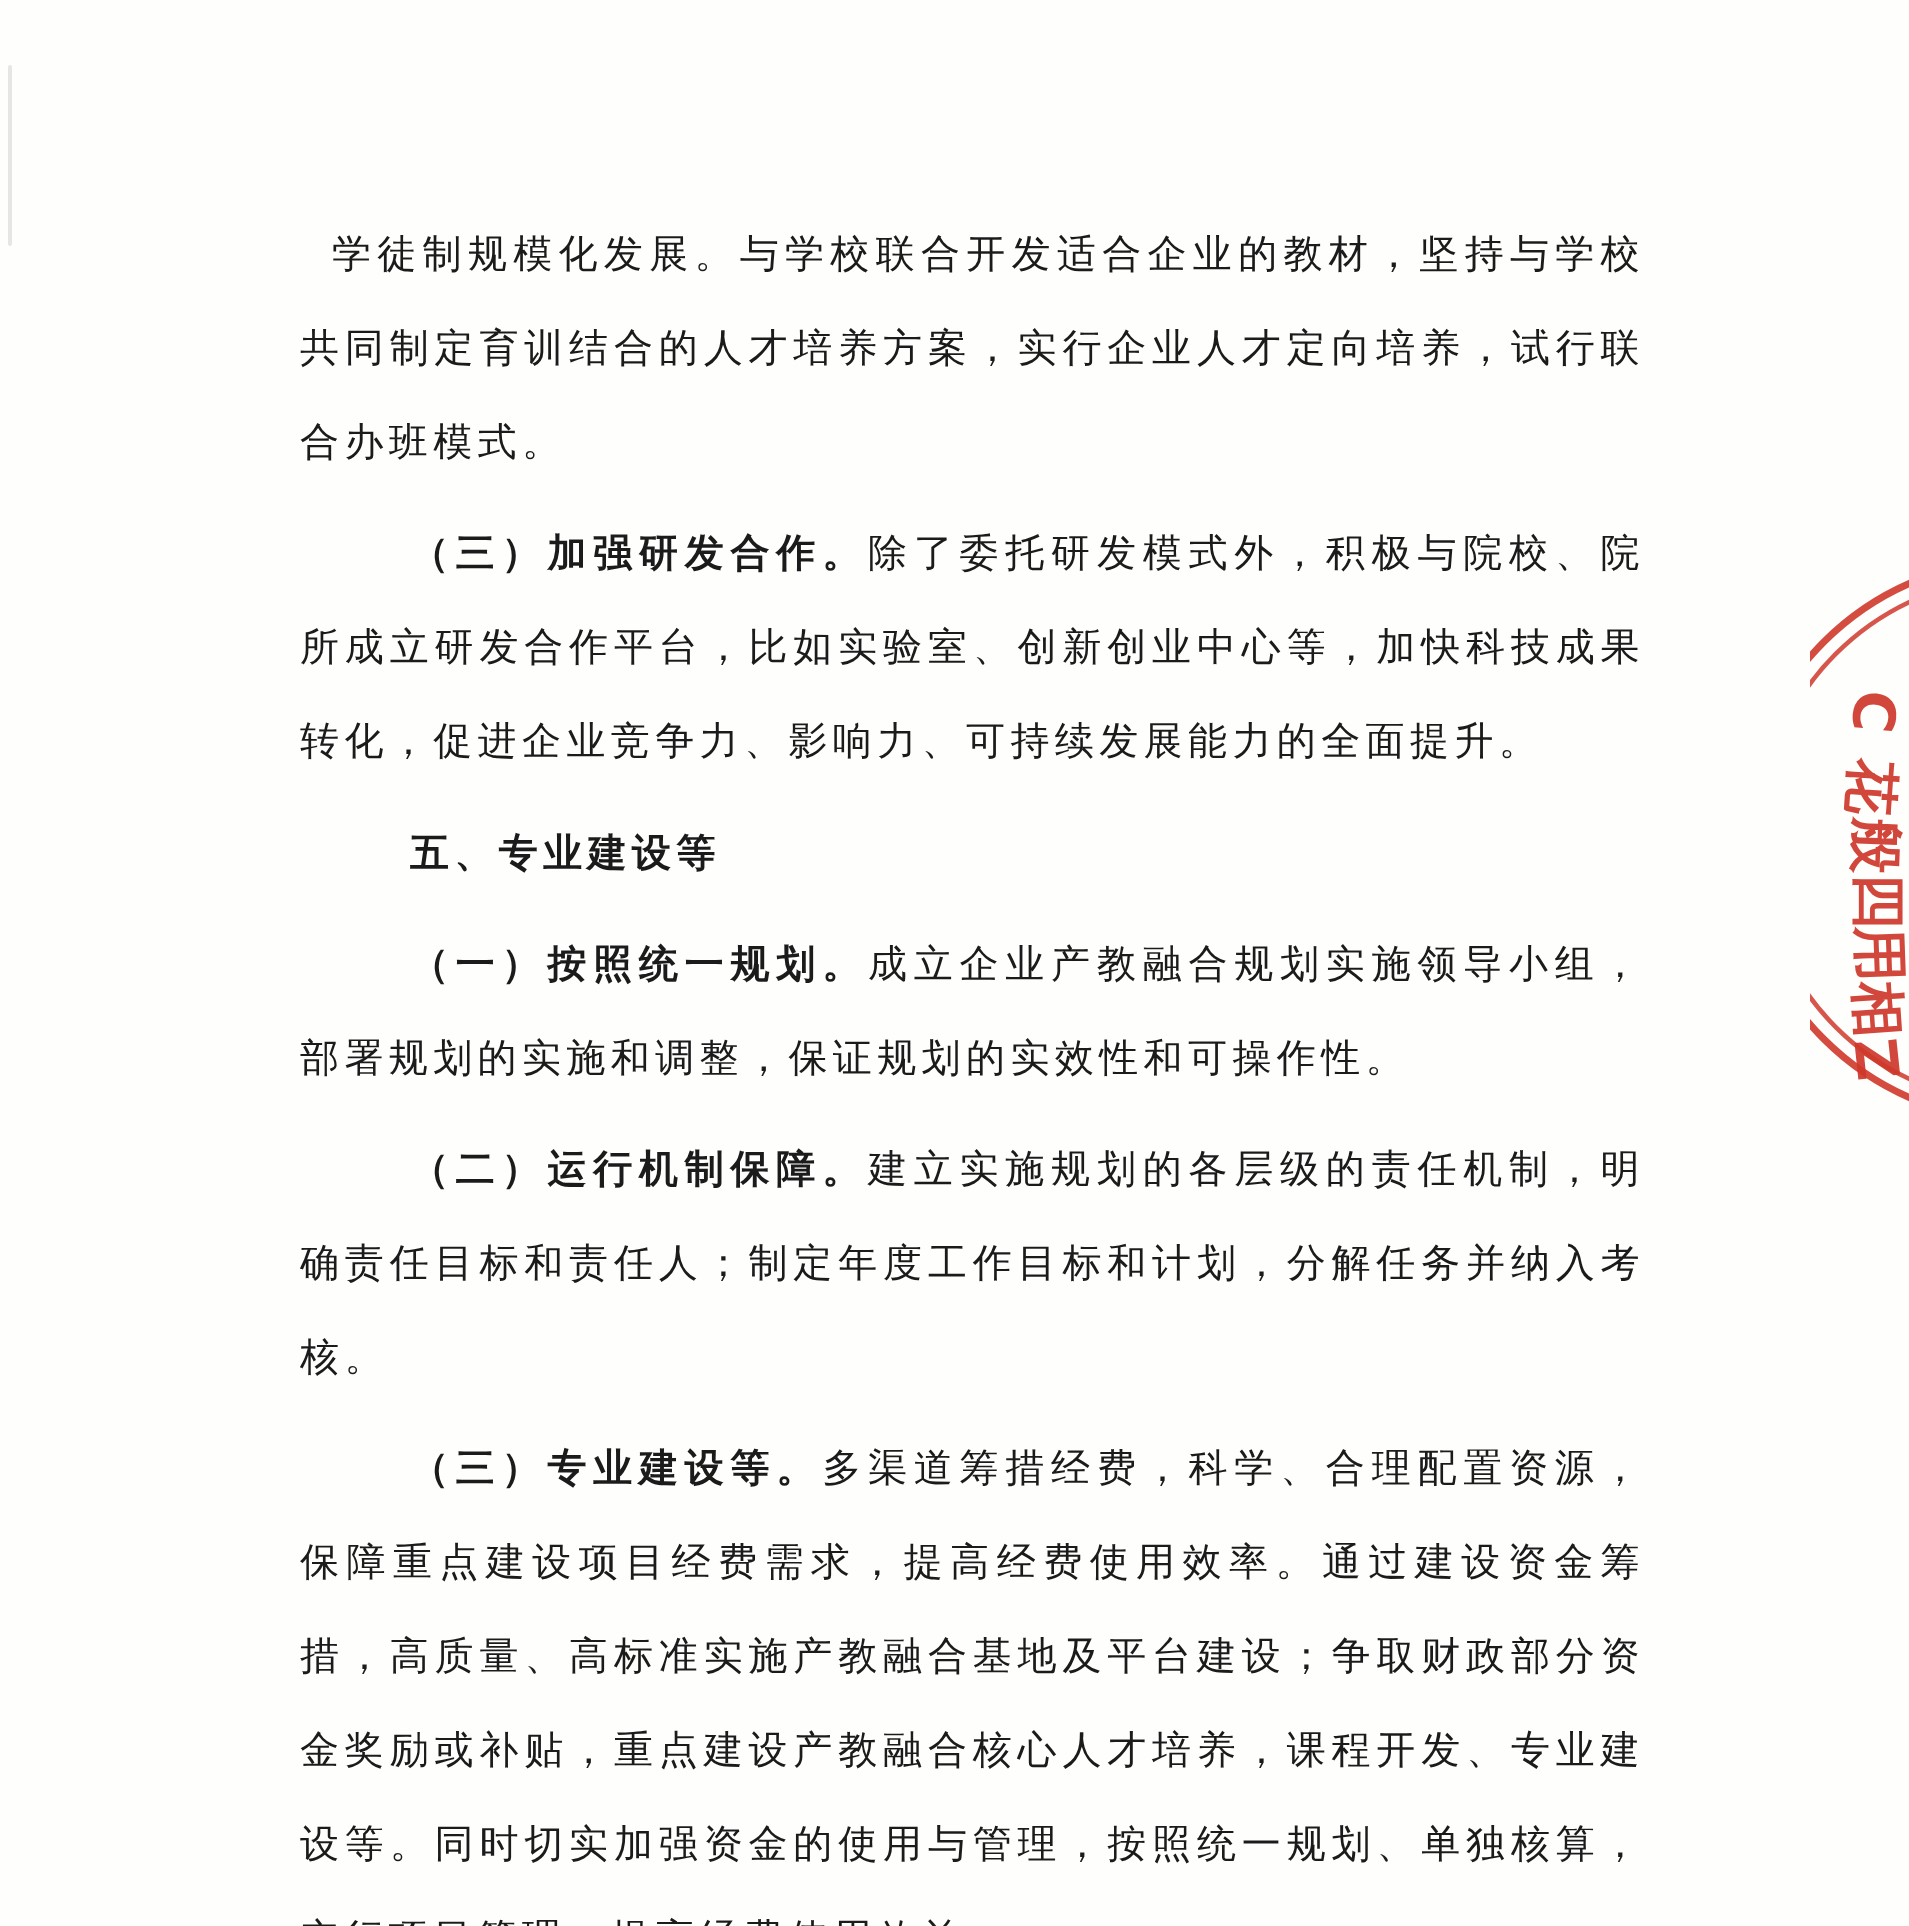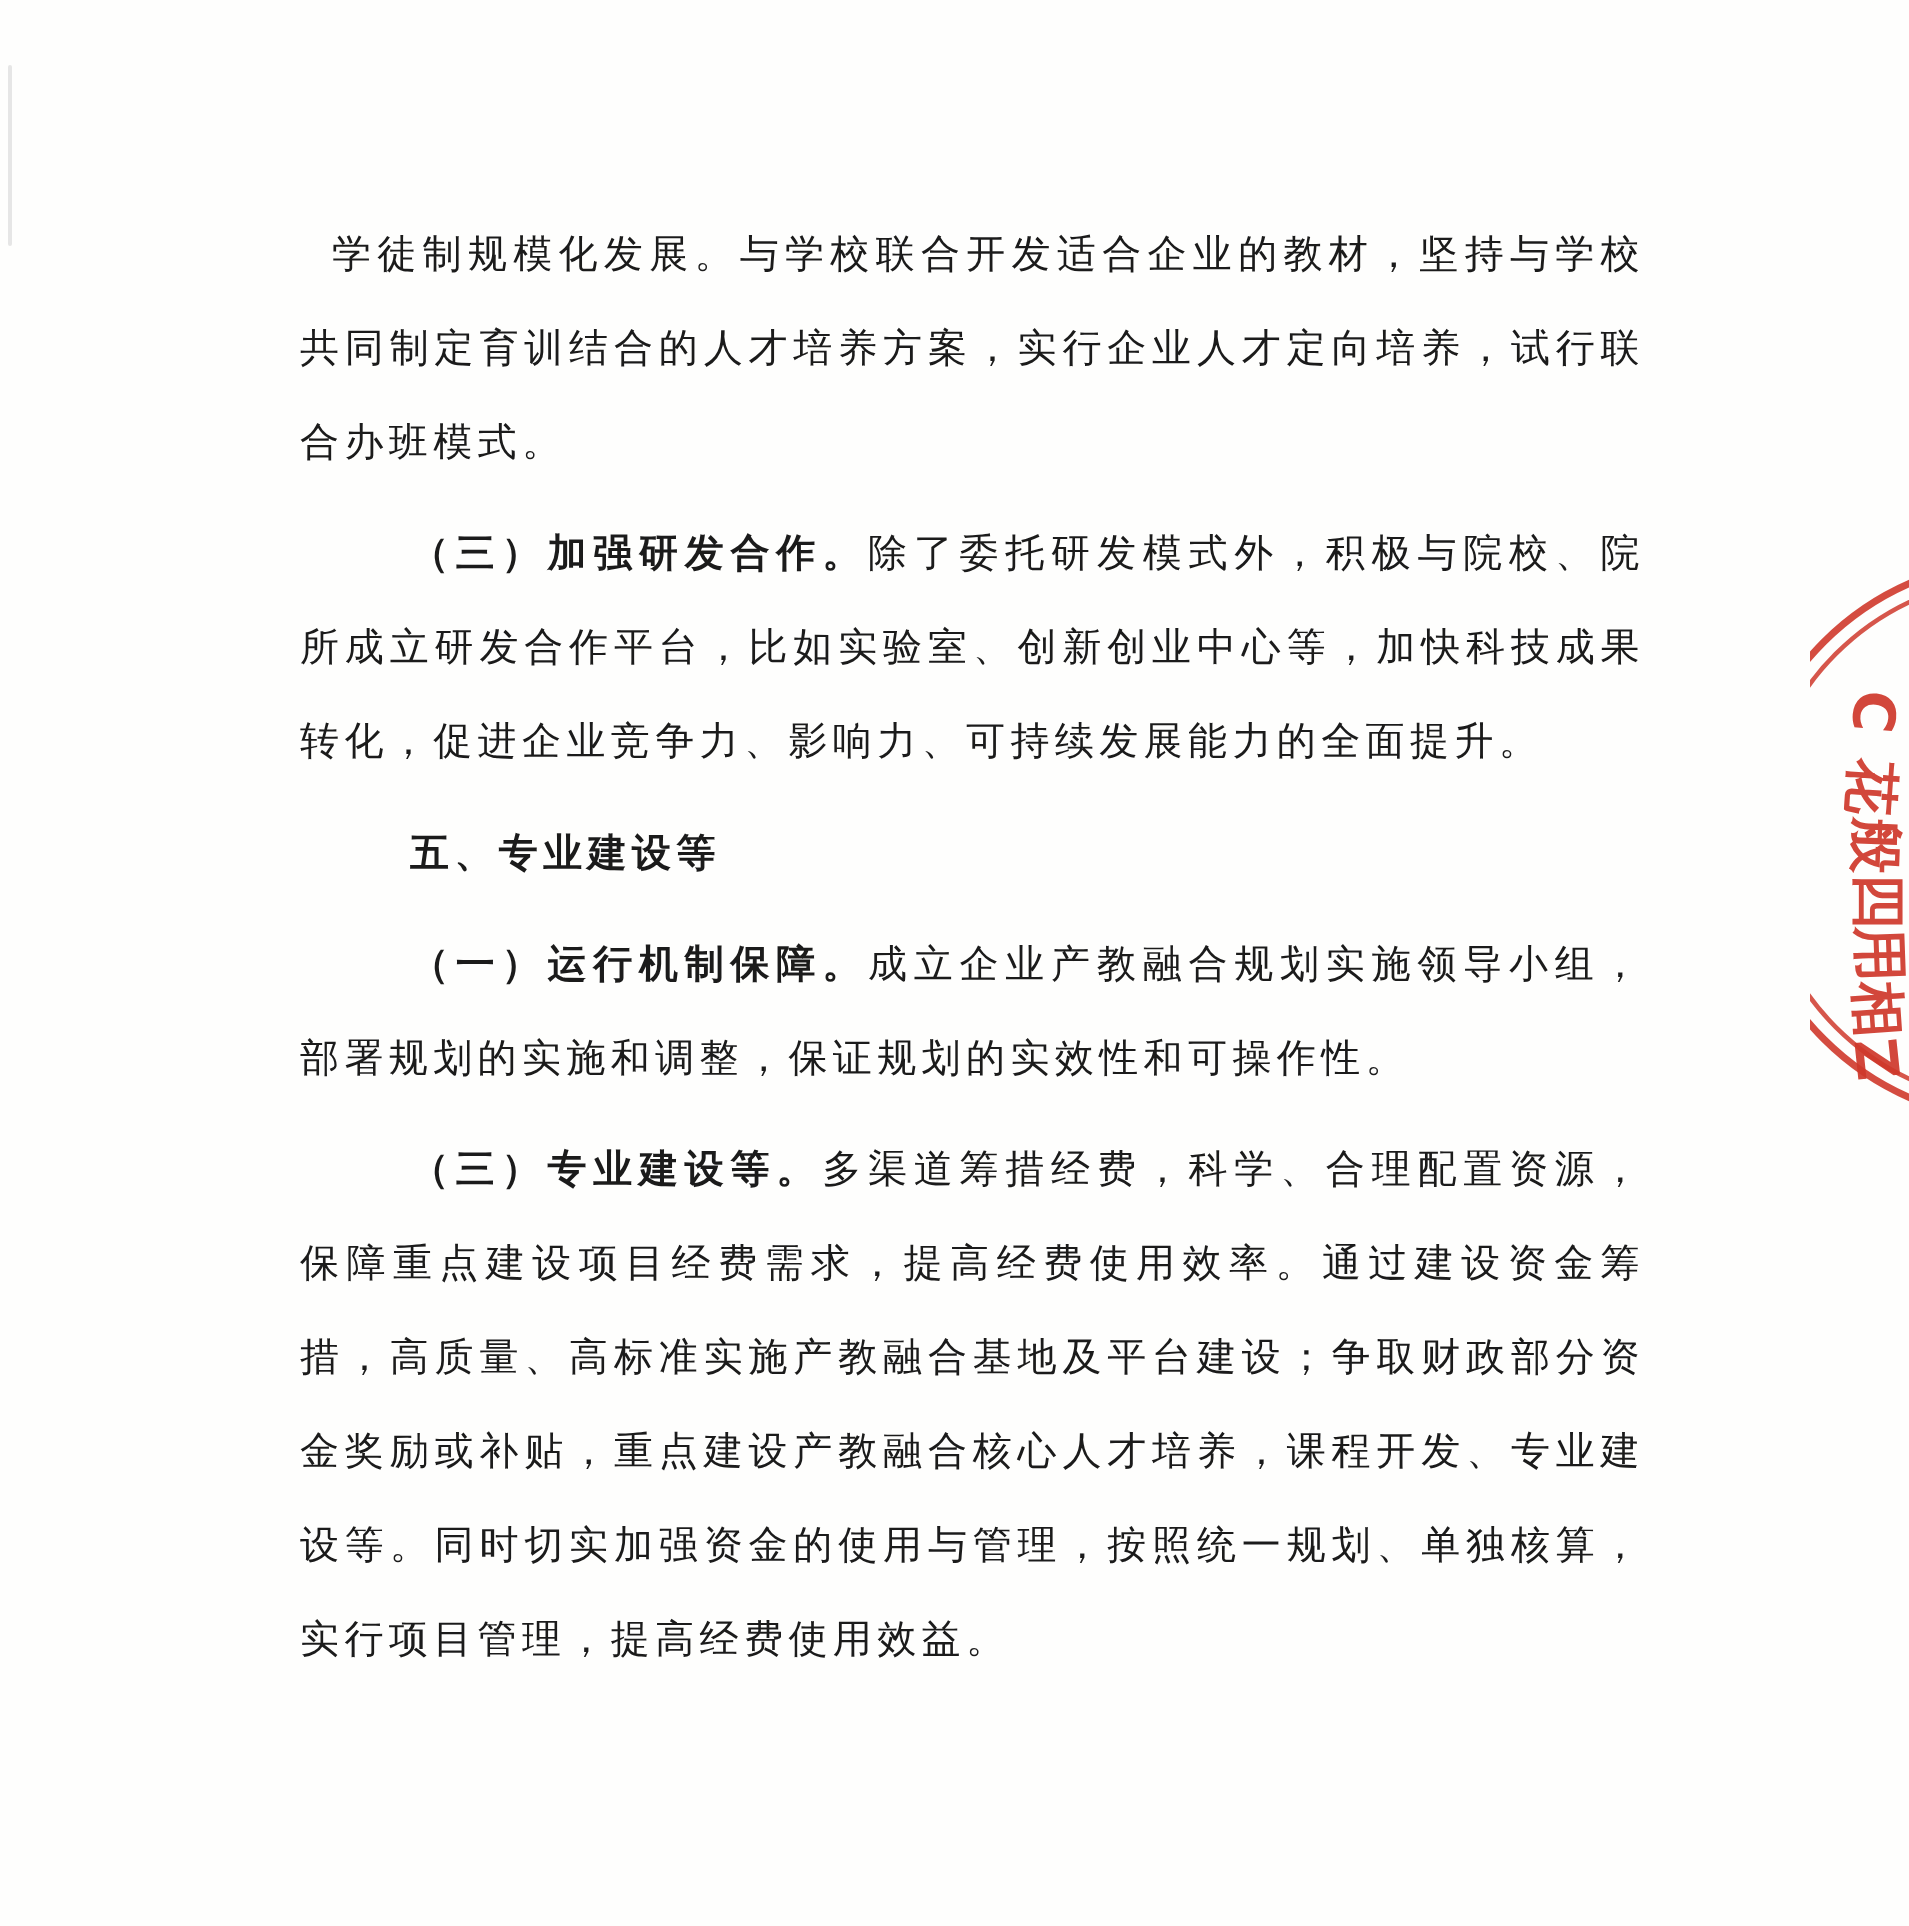--- a/index.html
+++ b/index.html
@@ -54,22 +54,23 @@
   <div class="artifact"></div>
 
   <div class="content">
 
     <p class="no-indent"><span class="lead"></span><span>学徒制规模化发展。与学校联合开发适合企业的教材，坚持与学校共同制定育训结合的人才培养方案，实行企业人才定向培养，试行联合办班模式。</span></p>
 
     <p><span class="lead">（三）加强研发合作。</span><span>除了委托研发模式外，积极与院校、院所成立研发合作平台，比如实验室、创新创业中心等，加快科技成果转化，促进企业竞争力、影响力、可持续发展能力的全面提升。</span></p>
 
     <p><span class="lead">五、专业建设等</span><span></span></p>
 
-    <p><span class="lead">（一）运行机制保障。</span><span>成立企业产教融合规划实施领导小组，部署规划的实施和调整，保证规划的实效性和可操作性。</span></p>
+    <p><span class="lead">（一）按照统一规划。</span><span>成立企业产教融合规划实施领导小组，部署规划的实施和调整，保证规划的实效性和可操作性。</span></p>
 
+    <p><span class="lead">（二）运行机制保障。</span><span>建立实施规划的各层级的责任机制，明确责任目标和责任人；制定年度工作目标和计划，分解任务并纳入考核。</span></p>
 
     <p><span class="lead">（三）专业建设等。</span><span>多渠道筹措经费，科学、合理配置资源，保障重点建设项目经费需求，提高经费使用效率。通过建设资金筹措，高质量、高标准实施产教融合基地及平台建设；争取财政部分资金奖励或补贴，重点建设产教融合核心人才培养，课程开发、专业建设等。同时切实加强资金的使用与管理，按照统一规划、单独核算，实行项目管理，提高经费使用效益。</span></p>
 
   </div>
 
   <div class="stamp">
     <svg width="100" height="559" viewBox="0 0 260 1450">
       <circle cx="552" cy="725" r="730" fill="none" stroke="#cf382b" stroke-width="18" opacity="0.9"></circle>
       <circle cx="552" cy="725" r="686" fill="none" stroke="#cf382b" stroke-width="12" opacity="0.85"></circle>
       <text x="120" y="330" font-size="150" transform="rotate(96 120 330)">C</text>

